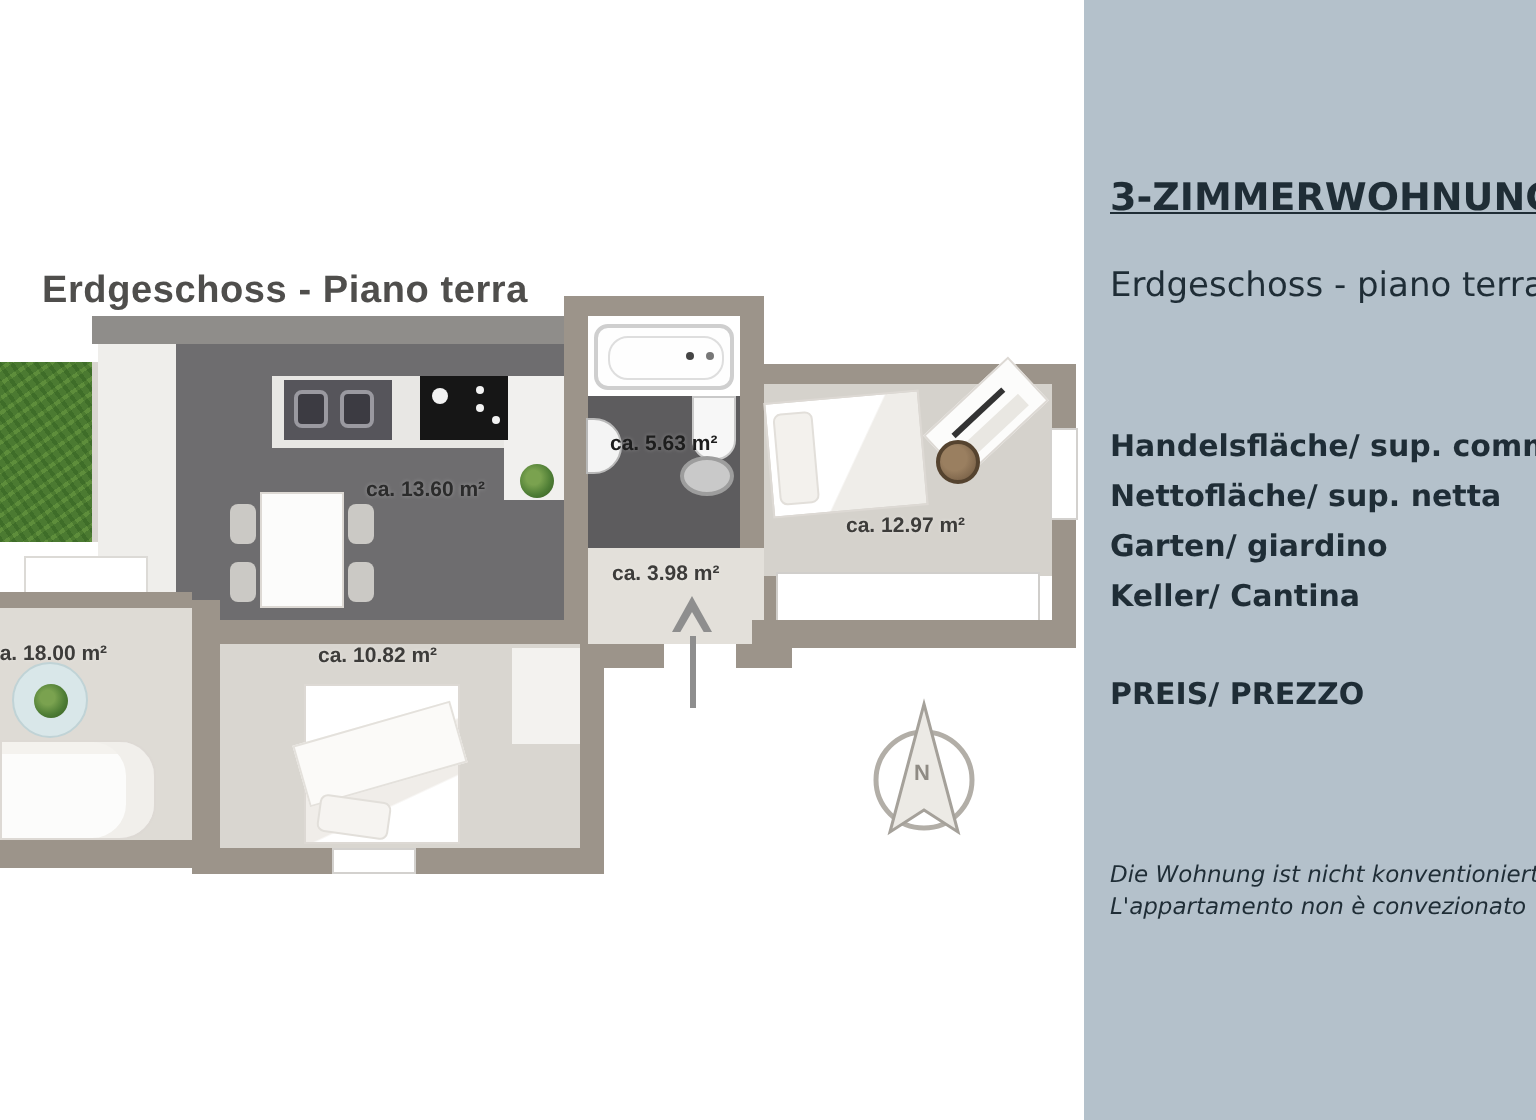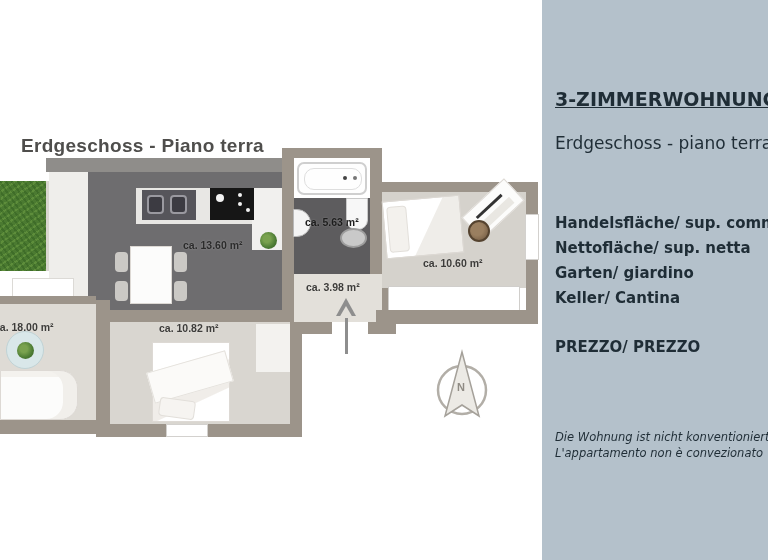--- a/index.html
+++ b/index.html
@@ -102,21 +102,21 @@
   <div class="white" style="left:388px;top:286px;width:132px;height:26px;border:1px solid #d0cecb;box-sizing:border-box;"></div>
   <div class="wall" style="left:376px;top:310px;width:162px;height:14px;"></div>
   <div class="furn" style="left:384px;top:198px;width:78px;height:58px;transform:rotate(-5deg);background:linear-gradient(120deg,#ffffff 55%,#efede9 56%);">
     <div class="abs" style="left:3px;top:5px;width:18px;height:44px;background:#f3f1ed;border:1px solid #e2dfda;border-radius:4px;"></div>
   </div>
   <div class="furn" style="left:464px;top:194px;width:58px;height:30px;transform:rotate(-43deg);">
     <div class="abs" style="left:10px;top:8px;width:34px;height:3px;background:#333;"></div>
     <div class="abs" style="left:8px;top:16px;width:40px;height:8px;background:#e9e7e2;"></div>
   </div>
   <div class="abs" style="left:468px;top:220px;width:22px;height:22px;border-radius:50%;background:radial-gradient(circle at 40% 40%,#9a7f60 0 40%,#6b543d 100%);border:2px solid #55432f;box-sizing:border-box;"></div>
-  <div class="area-label" style="left:423px;top:257px;">ca. 10.60 m²</div>
+  <div class="area-label" style="left:423px;top:257px;">ca. 12.97 m²</div>
 
   <div class="wall" style="left:88px;top:310px;width:196px;height:12px;"></div>
   <div class="wall" style="left:96px;top:300px;width:14px;height:124px;"></div>
   <div class="floor-light" style="left:110px;top:322px;width:180px;height:102px;"></div>
   <div class="wall" style="left:290px;top:334px;width:12px;height:96px;"></div>
   <div class="wall" style="left:96px;top:424px;width:70px;height:13px;"></div>
   <div class="white" style="left:166px;top:424px;width:42px;height:13px;border:1px solid #d3d1ce;box-sizing:border-box;"></div>
   <div class="wall" style="left:208px;top:424px;width:94px;height:13px;"></div>
   <div class="white" style="left:256px;top:324px;width:34px;height:48px;background:#f3f2ef;"></div>
   <div class="furn" style="left:152px;top:342px;width:78px;height:80px;background:linear-gradient(155deg,#ffffff 45%,#f0ede9 46% 70%,#ffffff 71%);">
@@ -148,19 +148,19 @@
   <div class="line p-title">3-ZIMMERWOHNUNG</div>
   <div class="line p-sub">Erdgeschoss - piano terra</div>
 
   <div class="line p-feat">
     <div>Handelsfläche/ sup. commerciale</div>
     <div>Nettofläche/ sup. netta</div>
     <div>Garten/ giardino</div>
     <div>Keller/ Cantina</div>
   </div>
 
-  <div class="line p-price">PREZZO/ PREZZO</div>
+  <div class="line p-price">PREIS/ PREZZO</div>
 
   <div class="line p-disc">
     <div>Die Wohnung ist nicht konventioniert</div>
     <div>L'appartamento non è convezionato</div>
   </div>
 </div>
 
 </body></html>

